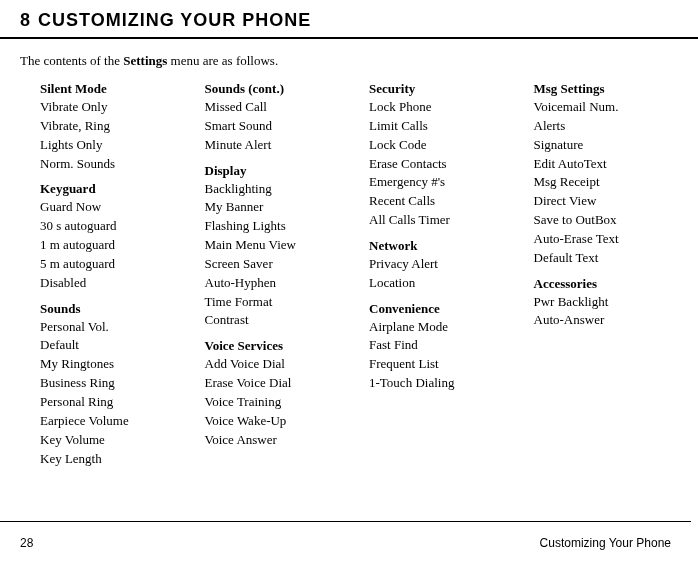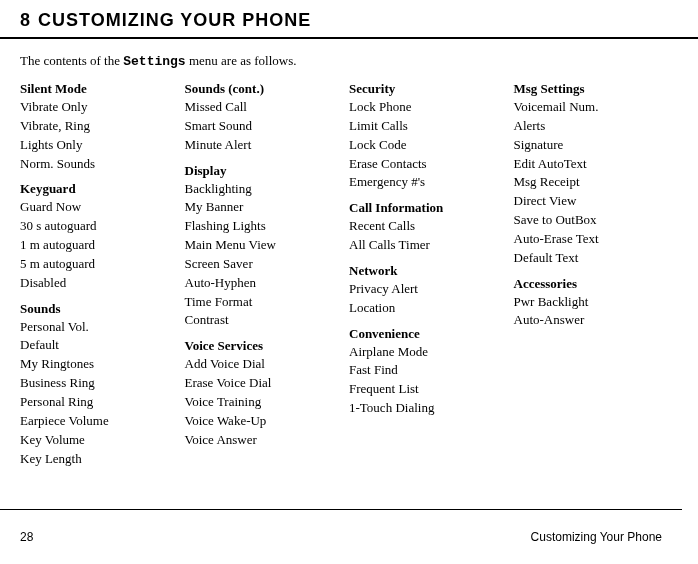--- a/index.html
+++ b/index.html
@@ -40,53 +40,53 @@
     }
     .content {
       padding: 14px 20px 10px 20px;
     }
     .intro {
       font-size: 13px;
       margin-bottom: 12px;
     }
     .intro strong {
       font-weight: bold;
-      font-family: Liberation Mono, monospace;
     }
     .columns {
       display: flex;
       gap: 0;
       width: 100%;
     }
     .column {
       flex: 1;
       padding-right: 8px;
+      margin-left: 20px;
     }
     .section-header {
       font-weight: bold;
       font-size: 13px;
       margin-top: 8px;
       margin-bottom: 1px;
     }
     .section-header:first-child {
       margin-top: 0;
     }
     .menu-item {
       font-size: 13px;
       line-height: 1.45;
       display: block;
     }
     .footer {
       position: absolute;
       bottom: 0;
       left: 0;
-      right: 16px;
+      right: 7px;
       display: flex;
       justify-content: space-between;
-      padding: 20px 20px;
+      padding: 14px 20px;
       border-top: 1px solid #000;
       font-size: 12px;
       font-family: Arial, sans-serif;
       align-items: center;
     }
   </style>
 </head>
 <body>
 
 <div class="page">
@@ -144,21 +144,20 @@
           <span class="menu-item">Voice Wake-Up</span>
           <span class="menu-item">Voice Answer</span>
         </div>
         <div class="column">
           <div class="section-header">Security</div>
           <span class="menu-item">Lock Phone</span>
           <span class="menu-item">Limit Calls</span>
           <span class="menu-item">Lock Code</span>
           <span class="menu-item">Erase Contacts</span>
           <span class="menu-item">Emergency #'s</span>
-          <div class="section-header">Call Information</div>
           <span class="menu-item">Recent Calls</span>
           <span class="menu-item">All Calls Timer</span>
           <div class="section-header">Network</div>
           <span class="menu-item">Privacy Alert</span>
           <span class="menu-item">Location</span>
           <div class="section-header">Convenience</div>
           <span class="menu-item">Airplane Mode</span>
           <span class="menu-item">Fast Find</span>
           <span class="menu-item">Frequent List</span>
           <span class="menu-item">1-Touch Dialing</span>

